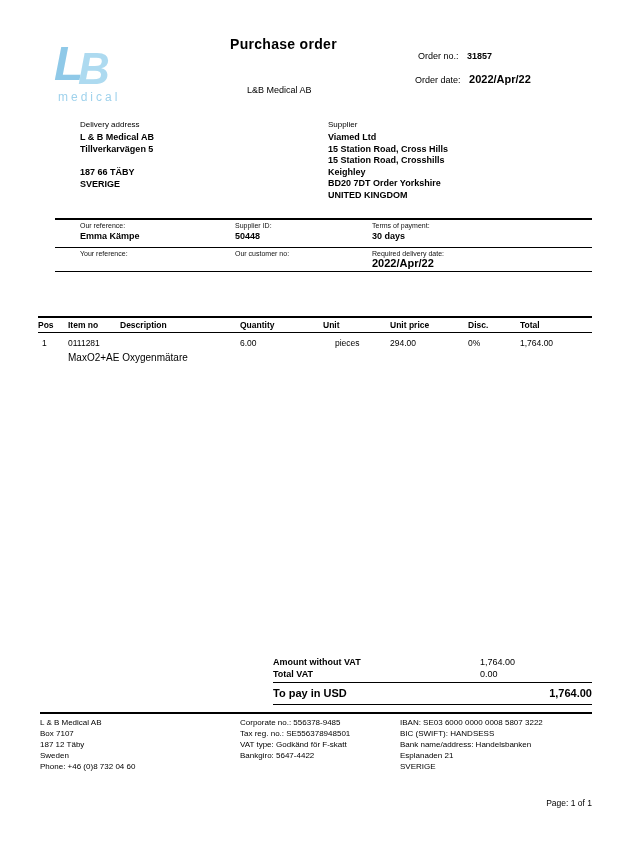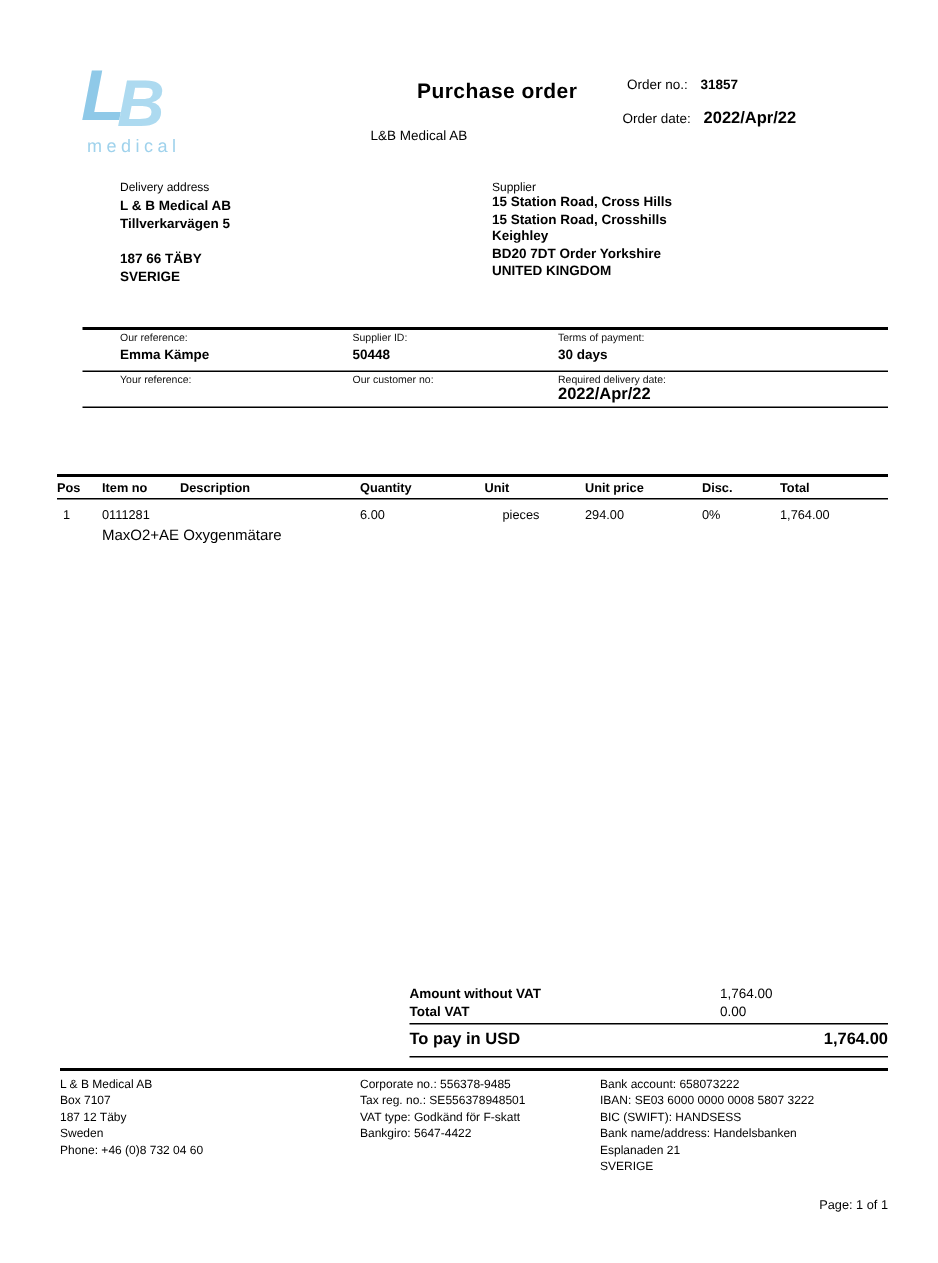--- a/index.html
+++ b/index.html
@@ -29,21 +29,21 @@
 <div class="page">
 
   <div class="abs" style="left:52px; top:34px; width:110px; height:70px;">
     <svg width="110" height="70" viewBox="0 0 110 70">
       <text x="2" y="46" font-family="Liberation Sans, sans-serif" font-size="48" font-weight="bold" font-style="italic" fill="#7cc0e4" opacity="0.85">L</text>
       <text x="26" y="50" font-family="Liberation Sans, sans-serif" font-size="44" font-weight="bold" font-style="italic" fill="#a5d7ef" opacity="0.9">B</text>
     </svg>
     <div class="logo-word" style="position:absolute; left:6px; top:56px;">medical</div>
   </div>
 
-  <div class="abs title" style="left:230px; top:52px;margin-left:48px;">Purchase order</div>
+  <div class="abs title" style="left:230px; top:36px;">Purchase order</div>
   <div class="abs subtitle" style="left:247px; top:85px;">L&amp;B Medical AB</div>
 
   <div class="abs" style="left:418px; top:51px; font-size:9px;">
     <span>Order no.:</span>
     <span class="b" style="margin-left:6px;">31857</span>
   </div>
   <div class="abs" style="left:415px; top:73px; font-size:9px;">
     <span>Order date:</span>
     <span class="bigval" style="margin-left:6px;">2022/Apr/22</span>
   </div>
@@ -51,20 +51,21 @@
   <div class="abs" style="left:80px; top:120px; width:200px;">
     <div class="addr-lbl">Delivery address</div>
     <div class="addr" style="margin-top:3px;">L &amp; B Medical AB</div>
     <div class="addr">Tillverkarvägen 5</div>
     <div class="addr" style="margin-top:12px;">187 66 TÄBY</div>
     <div class="addr">SVERIGE</div>
   </div>
 
   <div class="abs" style="left:328px; top:120px; width:230px;">
     <div class="addr-lbl">Supplier</div>
+    <div class="addr" style="margin-top:3px;">Viamed Ltd</div>
     <div class="addr">15 Station Road, Cross Hills</div>
     <div class="addr">15 Station Road, Crosshills</div>
     <div class="addr">Keighley</div>
     <div class="addr">BD20 7DT Order Yorkshire</div>
     <div class="addr">UNITED KINGDOM</div>
   </div>
 
   <div class="rule2" style="left:55px; top:218px; width:537px;"></div>
   <div class="rule" style="left:55px; top:247px; width:537px;"></div>
   <div class="rule" style="left:55px; top:271px; width:537px;"></div>
@@ -128,21 +129,20 @@
   </div>
 
   <div class="abs foot" style="left:240px; top:717px; width:155px;">
     <div>Corporate no.: 556378-9485</div>
     <div>Tax reg. no.: SE556378948501</div>
     <div>VAT type: Godkänd för F-skatt</div>
     <div>Bankgiro: 5647-4422</div>
   </div>
 
   <div class="abs foot" style="left:400px; top:717px; width:195px;">
-    <div>Bank account: 658073222</div>
     <div>IBAN: SE03 6000 0000 0008 5807 3222</div>
     <div>BIC (SWIFT): HANDSESS</div>
     <div>Bank name/address: Handelsbanken</div>
     <div>Esplanaden 21</div>
     <div>SVERIGE</div>
   </div>
 
   <div class="abs" style="left:492px; top:798px; width:100px; text-align:right; font-size:8.5px;">Page: 1 of 1</div>
 
 </div>

